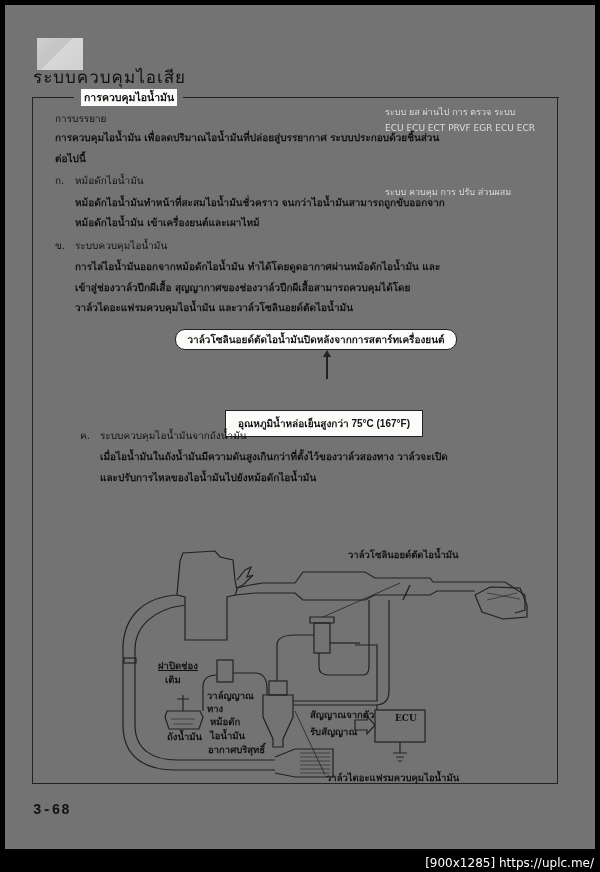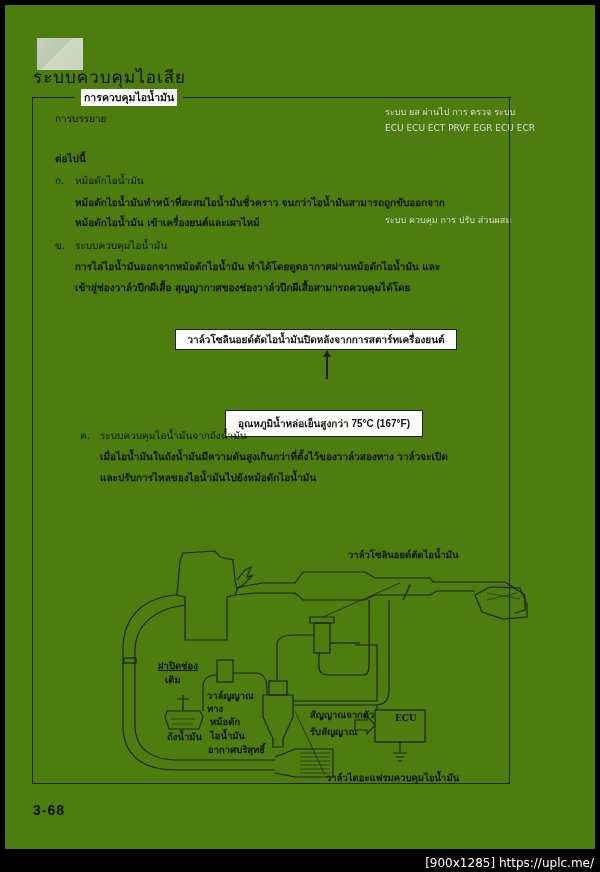--- a/index.html
+++ b/index.html
@@ -2,34 +2,34 @@
 <html><head>
 <meta charset="utf-8">
 <style>
   html, body { margin: 0; padding: 0; }
   body {
     width: 600px; height: 872px; background: #000; position: relative; overflow: hidden;
     font-family: "DejaVu Sans", sans-serif;
   }
   .page {
     position: absolute; left: 5px; top: 5px; width: 590px; height: 844px;
-    background: #4d7c0f; overflow: hidden;
+    background: #737373; overflow: hidden;
   }
   .corner-mark {
     position: absolute; left: 32px; top: 33px; width: 46px; height: 32px;
     background: linear-gradient(135deg, #e6e6e6 0%, #d8d8d8 45%, #f0f0f0 46%, #e8e8e8 100%);
     opacity: .8;
   }
   .chapter-title {
     position: absolute; left: 28px; top: 58px; font-size: 17px; letter-spacing: 1px;
     color: #111; font-family: "DejaVu Sans", sans-serif;
   }
   .section-box {
     position: absolute; left: 27px; top: 92px; width: 476px; height: 686px;
-    border: 1.5px solid #222; border-top: none;
+    border: 1.5px solid #222; border-top: none; padding-left: 48px;
   }
   .section-box .top-left { position:absolute; left:-1.5px; top:0; width:42px; border-top:1.5px solid #222; }
   .section-box .top-right { position:absolute; left:150px; right:-1.5px; top:0; border-top:1.5px solid #222; }
   .section-label {
     position: absolute; left: 48px; top: -8px; font-size: 10.5px; font-weight: bold; color: #111;
     background: #fbfbf9; padding: 0 3px;
   }
   .txt { position: absolute; font-size: 10px; color: #111; white-space: nowrap; }
   .txt.b { font-weight: bold; }
   .flow-box {
@@ -39,60 +39,62 @@
   .flow-box.mono { font-family: Liberation Sans, sans-serif; margin-top: 31px; }
   .arrow-line { position: absolute; width: 1.5px; background: #222; }
   .arrow-head {
     position: absolute; width: 0; height: 0;
     border-left: 4px solid transparent; border-right: 4px solid transparent; border-bottom: 7px solid #222;
   }
   .diagram { position: absolute; left: 0; top: 0; }
   .dlabel { position: absolute; font-size: 9.5px; font-weight: bold; color: #111; white-space: nowrap; line-height: 13px; }
   .page-number {
     position: absolute; left: 28px; top: 797px; font-size: 14px; font-weight: bold; color: #111;
-    font-family: Liberation Sans, sans-serif; letter-spacing: 1px;
+    font-family: Liberation Mono, monospace; letter-spacing: 1px;
   }
   .watermark {
     position: absolute; right: 6px; bottom: 2px; color: #fff; font-size: 12px;
     font-family: "DejaVu Sans", sans-serif;
   }
   .ghost { position:absolute; font-size:9px; color:#ddd; white-space:nowrap; }
 </style>
 </head>
 <body>
 
 <div class="page">
   <div class="corner-mark"></div>
 
   <div class="chapter-title">ระบบควบคุมไอเสีย</div>
 
   <div class="ghost" style="left:380px;top:100px;">ระบบ ยส ผ่านไป การ ตรวจ ระบบ</div>
   <div class="ghost" style="left:380px;top:118px;">ECU ECU ECT PRVF EGR ECU ECR</div>
-  <div class="ghost" style="left:380px;top:180px;margin-top:28px;">ระบบ ควบคุม การ ปรับ ส่วนผสม</div>
+  <div class="ghost" style="left:380px;top:180px;">ระบบ ควบคุม การ ปรับ ส่วนผสม</div>
 
   <div class="section-box">
     <div class="top-left"></div>
     <div class="top-right"></div>
     <div class="section-label">การควบคุมไอน้ำมัน</div>
   </div>
 
   <div class="txt" style="left:50px;top:106px;">การบรรยาย</div>
+  <div class="txt b" style="left:50px;top:125px;">การควบคุมไอน้ำมัน    เพื่อลดปริมาณไอน้ำมันที่ปล่อยสู่บรรยากาศ  ระบบประกอบด้วยชิ้นส่วน</div>
   <div class="txt b" style="left:50px;top:146px;">ต่อไปนี้</div>
 
   <div class="txt" style="left:50px;top:168px;">ก.</div>
   <div class="txt" style="left:70px;top:168px;">หม้อดักไอน้ำมัน</div>
   <div class="txt b" style="left:70px;top:190px;">หม้อดักไอน้ำมันทำหน้าที่สะสมไอน้ำมันชั่วคราว   จนกว่าไอน้ำมันสามารถถูกขับออกจาก</div>
   <div class="txt b" style="left:70px;top:210px;">หม้อดักไอน้ำมัน เข้าเครื่องยนต์และเผาไหม้</div>
 
   <div class="txt" style="left:50px;top:233px;">ข.</div>
   <div class="txt" style="left:70px;top:233px;">ระบบควบคุมไอน้ำมัน</div>
   <div class="txt b" style="left:70px;top:254px;">การไล่ไอน้ำมันออกจากหม้อดักไอน้ำมัน ทำได้โดยดูดอากาศผ่านหม้อดักไอน้ำมัน   และ</div>
   <div class="txt b" style="left:70px;top:275px;">เข้าสู่ช่องวาล์วปีกผีเสื้อ          สุญญากาศของช่องวาล์วปีกผีเสื้อสามารถควบคุมได้โดย</div>
+  <div class="txt b" style="left:70px;top:295px;">วาล์วไดอะแฟรมควบคุมไอน้ำมัน  และวาล์วโซลินอยด์ตัดไอน้ำมัน</div>
 
-  <div class="flow-box" style="left:170px;top:324px;width:280px;height:19px;line-height:19px;">วาล์วโซลินอยด์ตัดไอน้ำมันปิดหลังจากการสตาร์ทเครื่องยนต์</div>
+  <div class="flow-box" style="left:170px;top:324px;width:280px;height:19px;line-height:19px;border-radius:10px;">วาล์วโซลินอยด์ตัดไอน้ำมันปิดหลังจากการสตาร์ทเครื่องยนต์</div>
   <div class="arrow-head" style="left:318px;top:345px;"></div>
   <div class="arrow-line" style="left:321px;top:351px;height:23px;"></div>
   <div class="flow-box mono" style="left:220px;top:374px;width:196px;height:25px;line-height:25px;">อุณหภูมิน้ำหล่อเย็นสูงกว่า 75°C (167°F)</div>
 
   <div class="txt" style="left:75px;top:423px;">ค.</div>
   <div class="txt" style="left:95px;top:423px;text-align:center;">ระบบควบคุมไอน้ำมันจากถังน้ำมัน</div>
   <div class="txt b" style="left:95px;top:444px;">เมื่อไอน้ำมันในถังน้ำมันมีความดันสูงเกินกว่าที่ตั้งไว้ของวาล์วสองทาง      วาล์วจะเปิด</div>
   <div class="txt b" style="left:95px;top:465px;">และปรับการไหลของไอน้ำมันไปยังหม้อดักไอน้ำมัน</div>
 
   <svg class="diagram" width="590" height="844">

